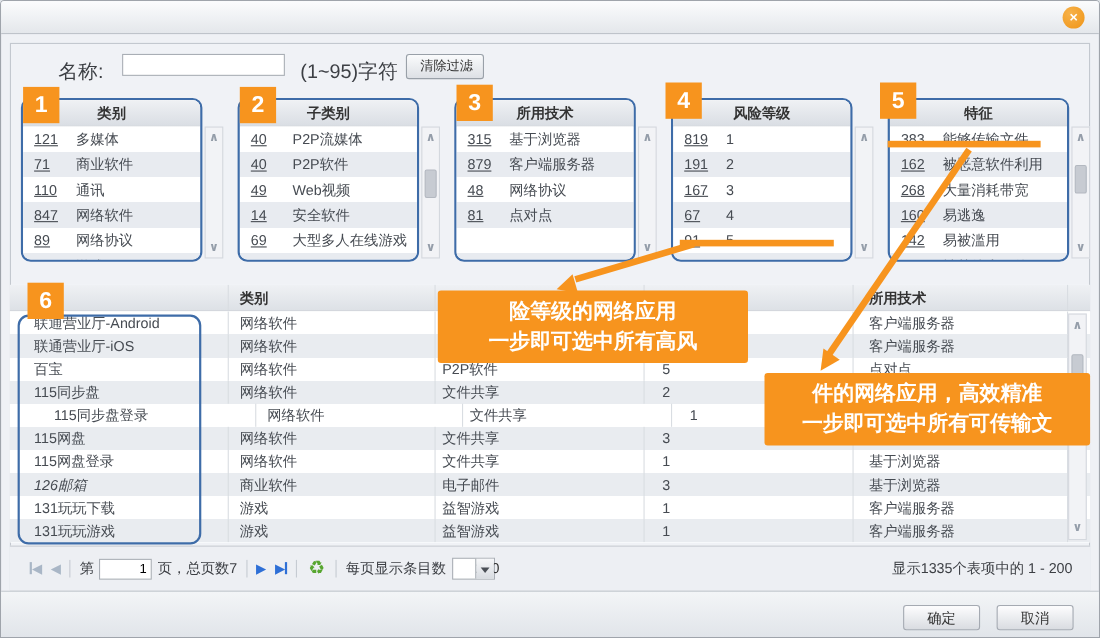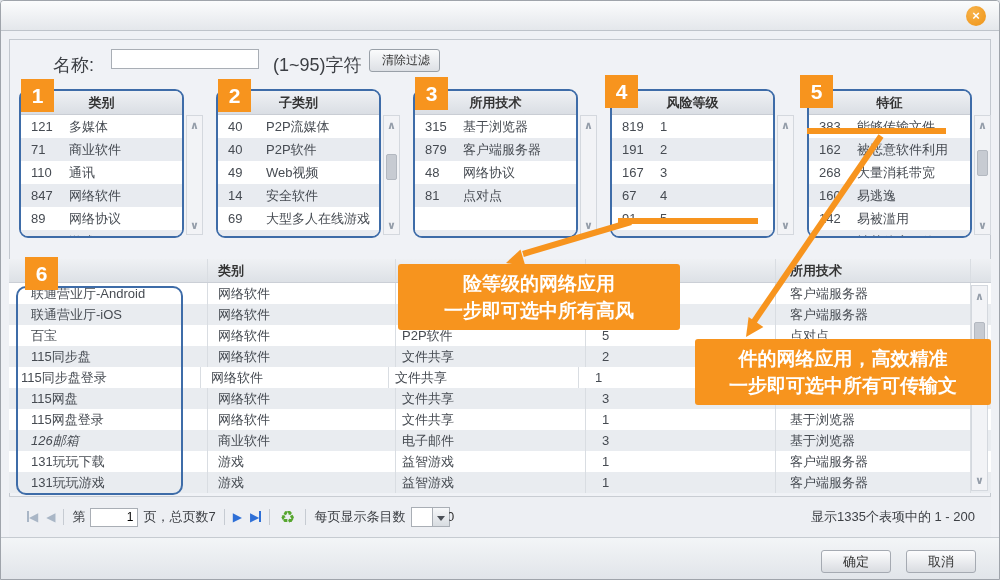--- a/index.html
+++ b/index.html
@@ -22,21 +22,21 @@
   .smallbtn{position:absolute;height:23px;font-size:12px;color:#333;padding:0 9px;
             background:linear-gradient(#FAFBFC,#DDE0E5);border:1px solid #99A0A8;border-radius:3px;cursor:pointer;}
   
   .panel{position:absolute;width:165px;height:149px;border:2.5px solid #3E6CA8;border-radius:9px;
          background:#fff;overflow:hidden;}
   .phead{height:24px;line-height:24px;text-align:center;font-size:13px;font-weight:bold;color:#333;
          background:linear-gradient(#EFF1F4,#DADEE4);border-bottom:1px solid #C9CDD4;}
   .pbody{position:relative;height:123px;
          background:repeating-linear-gradient(#ffffff 0 23px,#E8EBF0 23px 46px);}
   .prow{height:23px;line-height:23px;font-size:13px;color:#464B52;display:flex;}
-  .prow .cnt{width:48px;padding-left:10px;flex:none;}
+  .prow .cnt{width:48px;padding-left:10px;flex:none;text-decoration:underline;}
   .vscroll{position:absolute;width:17px;background:#F2F3F6;border:1px solid #D4D8DE;}
   .chev{position:absolute;left:0;width:100%;text-align:center;font-size:11px;font-weight:bold;
         color:#949DA9;line-height:12px;cursor:pointer;}
   .thumb{position:absolute;left:2px;width:11px;background:#C7CBD2;border:1px solid #B3B8C0;border-radius:2px;cursor:pointer;}
   
   .table{position:absolute;left:8px;top:258px;width:982px;height:234px;background:#fff;}
   .thead{display:flex;height:24px;line-height:24px;font-size:13px;font-weight:bold;color:#333;
          background:linear-gradient(#EFF1F4,#DDE1E6);border-bottom:1px solid #CBCFD6;}
   .tbody{position:relative;height:210px;overflow:hidden;
          background:repeating-linear-gradient(#ffffff 0 21px,#E9ECF0 21px 42px);}
@@ -269,21 +269,21 @@
           <div class="tcell" style="width: 195px; padding-left: 14px;">点对点</div>
         </div>
         <div class="trow">
           <div class="tcell" style="width: 199px; padding-left: 22px;">115同步盘</div>
           <div class="tcell" style="width: 188px; padding-left: 10px;">网络软件</div>
           <div class="tcell" style="width: 190px; padding-left: 6px;">文件共享</div>
           <div class="tcell" style="width: 190px; padding-left: 16px;">2</div>
           <div class="tcell" style="width: 195px; padding-left: 14px;"></div>
         </div>
         <div class="trow">
-          <div class="tcell" style="width: 192px; padding-left: 12px;">115同步盘登录</div>
+          <div class="tcell" style="width: 224px; padding-left: 40px;">115同步盘登录</div>
           <div class="tcell" style="width: 188px; padding-left: 10px;">网络软件</div>
           <div class="tcell" style="width: 190px; padding-left: 6px;">文件共享</div>
           <div class="tcell" style="width: 190px; padding-left: 16px;">1</div>
           <div class="tcell" style="width: 195px; padding-left: 14px;"></div>
         </div>
         <div class="trow">
           <div class="tcell" style="width: 199px; padding-left: 22px;">115网盘</div>
           <div class="tcell" style="width: 188px; padding-left: 10px;">网络软件</div>
           <div class="tcell" style="width: 190px; padding-left: 6px;">文件共享</div>
           <div class="tcell" style="width: 190px; padding-left: 16px;">3</div>

